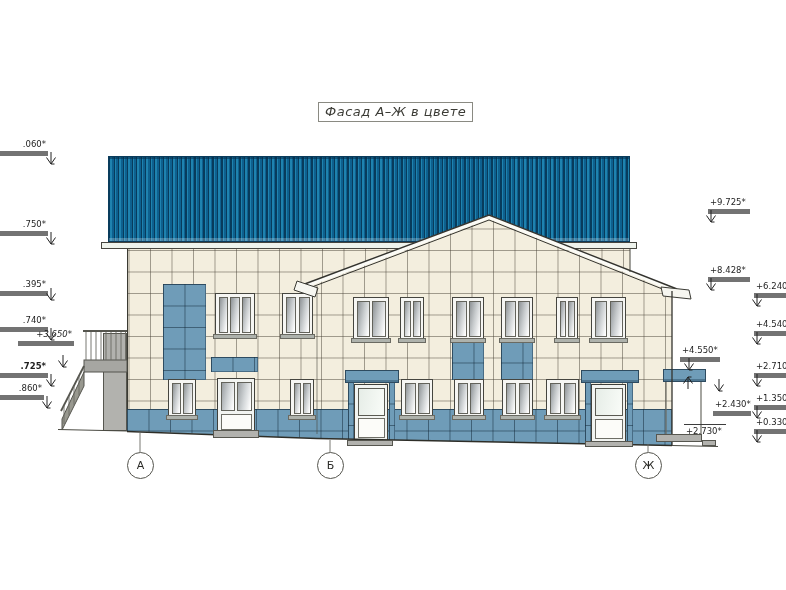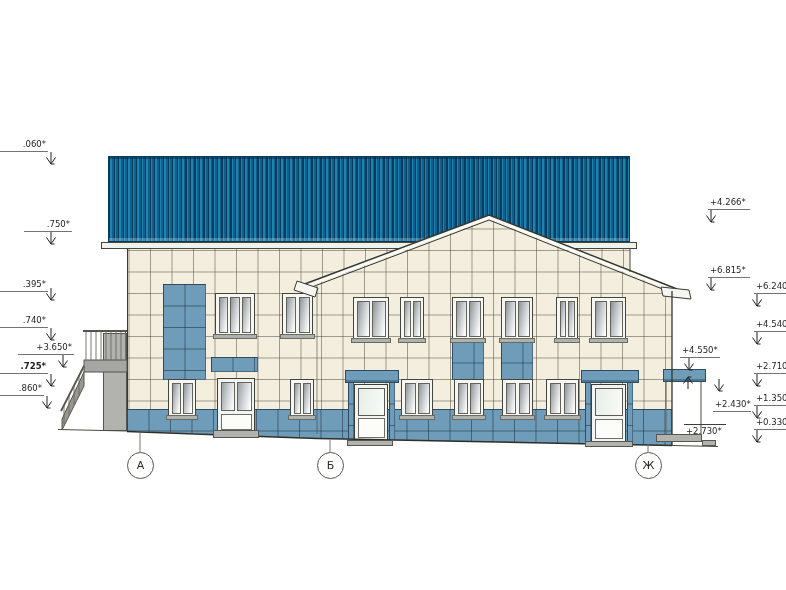--- a/index.html
+++ b/index.html
@@ -33,37 +33,38 @@
   .w.sill:after{content:"";position:absolute;left:-3px;right:-3px;bottom:-3.5px;height:3px;
     background:#aeb2ac;border:1px solid #6a6a62;}
   .door{background:#f2f4f1;border:1px solid #3f3f3a;padding:2.5px;display:flex;flex-direction:column;gap:2.5px;}
   .door .glass{flex:1.5;border:1px solid #5a5a52;background:linear-gradient(100deg,#e6ede7,#f9fcf8);}
   .door .row{flex:2.2;display:flex;gap:2.5px;}
   .door .row .p{flex:1;border:1px solid #63635b;background:linear-gradient(100deg,#9a9fa2,#d2d6d8 50%,#fdfdfd 92%);}
   .door .panel{flex:1;border:1px solid #6e6e66;background:#fcfcf9;}
 
   
   .mark{position:absolute;font-size:8.5px;line-height:9px;color:#1e1e1e;}
-  .mark .t{display:block;border-bottom:1px solid #737373;padding:0 2px 1.5px;white-space:nowrap;}
+  .mark .t{display:block;border-bottom:5px solid #737373;padding:0 2px 1.5px;white-space:nowrap;}
   .mark.ov .t{border-bottom:none;border-top:1px solid #3c3c3c;padding:1.5px 2px 0;}
   .mark.r .t{text-align:left;}
   .mark.l .t{text-align:right;}
 
   
   .axis{position:absolute;width:25px;height:25px;border:1px solid #55554e;border-radius:50%;
     background:#fff;color:#2a2a26;font-size:11px;display:flex;align-items:center;justify-content:center;}
 
   .title-box{position:absolute;border:1px solid #8a8a82;color:#3c3c36;background:#fff;
     font-size:13px;font-style:italic;letter-spacing:.5px;padding:1px 6px 2px;white-space:nowrap;}
 </style>
 </head>
 <body>
 
 <div id="stage">
 
+  <div class="title-box" style="left:318px;top:102px;">Фасад А–Ж в цвете</div>
 
   <div class="abs roof" style="left:108px;top:156px;width:522px;height:86px;"></div>
 
   <div class="abs fascia" style="left:101px;top:242px;width:536px;height:7px;"></div>
 
   <div class="abs tiles" style="left:127px;top:249px;width:503px;height:186px;border-left:1.5px solid #3a3a33;background-position:0.5px 1px;"></div>
 
   <div class="abs gray" style="left:103px;top:333px;width:24px;height:98px;"></div>
 
   <div class="abs tiles" style="left:302px;top:214px;width:389px;height:232px;background-position:19px 14.5px;
@@ -217,42 +218,42 @@
   <div class="abs gray" style="left:656px;top:434px;width:46px;height:8px;"></div>
   <div class="abs gray" style="left:702px;top:440px;width:14px;height:6px;"></div>
 
   <div class="mark l" style="left:0;top:140px;width:48px;">
     <span class="t">.060*</span>
     </div>
   <svg class="abs" style="left:44px;top:151px;" width="14" height="16">
       <path d="M7 1 V13 M7 13 L2.5 6.5 M7 13 L11.5 6.5 M7 13 H10.5" stroke="#222" fill="none" stroke-width="1"></path>
     </svg>
 
-  <div class="mark l" style="left:0;top:220px;width:48px;padding-left:24px;">
+  <div class="mark l" style="left:0;top:220px;width:48px;">
     <span class="t">.750*</span>
     </div>
   <svg class="abs" style="left:44px;top:231px;" width="14" height="16">
       <path d="M7 1 V13 M7 13 L2.5 6.5 M7 13 L11.5 6.5 M7 13 H10.5" stroke="#222" fill="none" stroke-width="1"></path>
     </svg>
 
   <div class="mark l" style="left:0;top:280px;width:48px;">
     <span class="t">.395*</span>
     </div>
   <svg class="abs" style="left:44px;top:287px;" width="14" height="16">
       <path d="M7 1 V13 M7 13 L2.5 6.5 M7 13 L11.5 6.5 M7 13 H10.5" stroke="#222" fill="none" stroke-width="1"></path>
     </svg>
 
   <div class="mark l" style="left:0;top:316px;width:48px;">
     <span class="t">.740*</span>
     </div>
   <svg class="abs" style="left:44px;top:327px;" width="14" height="16">
       <path d="M7 1 V13 M7 13 L2.5 6.5 M7 13 L11.5 6.5 M7 13 H10.5" stroke="#222" fill="none" stroke-width="1"></path>
     </svg>
 
-  <div class="mark l" style="left:18px;top:343px;width:56px;">
+  <div class="mark l" style="left:18px;top:330px;width:56px;font-style:italic;">
     <span class="t">+3.650*</span>
     </div>
   <svg class="abs" style="left:56px;top:354px;" width="14" height="16">
       <path d="M7 1 V13 M7 13 L2.5 6.5 M7 13 L11.5 6.5 M7 13 H10.5" stroke="#222" fill="none" stroke-width="1"></path>
     </svg>
 
   <div class="mark l" style="left:0;top:362px;width:48px;font-weight:bold;">
     <span class="t">.725*</span>
     </div>
   <svg class="abs" style="left:44px;top:373px;" width="14" height="16">
@@ -260,28 +261,28 @@
     </svg>
 
   <div class="mark l" style="left:0;top:384px;width:44px;">
     <span class="t">.860*</span>
     </div>
   <svg class="abs" style="left:40px;top:395px;" width="14" height="16">
       <path d="M7 1 V13 M7 13 L2.5 6.5 M7 13 L11.5 6.5 M7 13 H10.5" stroke="#222" fill="none" stroke-width="1"></path>
     </svg>
 
   <div class="mark r" style="left:708px;top:198px;width:42px;">
-    <span class="t">+4.266*</span>
+    <span class="t">+9.725*</span>
     </div>
   <svg class="abs" style="left:704px;top:209px;" width="14" height="16">
       <path d="M7 1 V13 M7 13 L2.5 6.5 M7 13 L11.5 6.5 M7 13 H10.5" stroke="#222" fill="none" stroke-width="1"></path>
     </svg>
 
   <div class="mark r" style="left:708px;top:266px;width:42px;">
-    <span class="t">+6.815*</span>
+    <span class="t">+8.428*</span>
     </div>
   <svg class="abs" style="left:704px;top:277px;" width="14" height="16">
       <path d="M7 1 V13 M7 13 L2.5 6.5 M7 13 L11.5 6.5 M7 13 H10.5" stroke="#222" fill="none" stroke-width="1"></path>
     </svg>
 
   <div class="mark r" style="left:754px;top:282px;width:32px;">
     <span class="t">+6.240*</span>
     </div>
   <svg class="abs" style="left:750px;top:293px;" width="14" height="16">
       <path d="M7 1 V13 M7 13 L2.5 6.5 M7 13 L11.5 6.5 M7 13 H10.5" stroke="#222" fill="none" stroke-width="1"></path>

